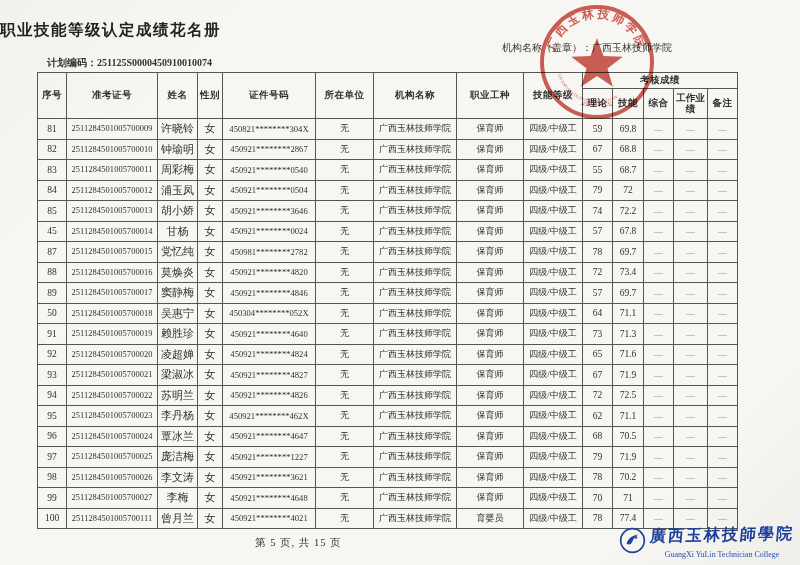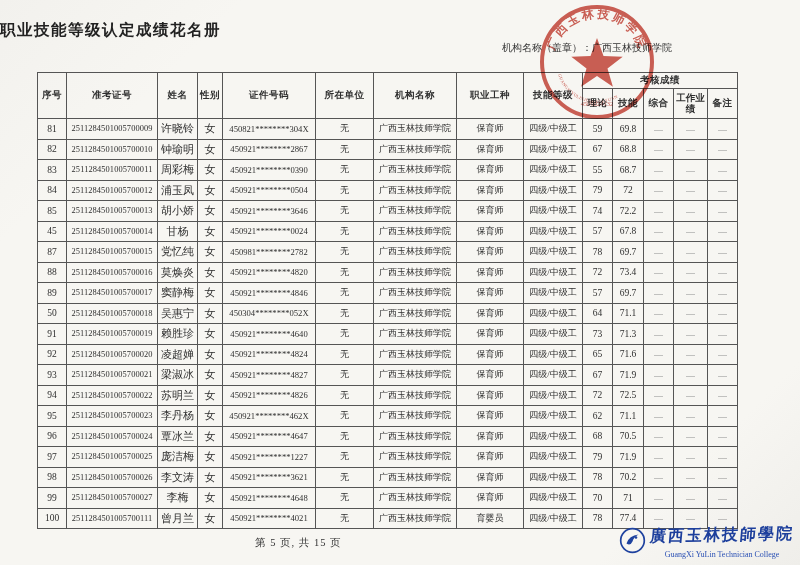--- a/index.html
+++ b/index.html
@@ -65,20 +65,21 @@
   }
   .logo-en{font-size:8px;color:#2a50b4;margin-top:8px;letter-spacing:0;}
 </style>
 </head>
 <body>
 
 <div class="page">
 
   <div class="doc-title">职业技能等级认定成绩花名册</div>
 
+  <div class="meta-line" id="plan-code"><span>计划编码：</span><span>251125S0000450910010074</span></div>
   <div class="meta-line" id="org-line">机构名称（盖章）：广西玉林技师学院</div>
 
   <table class="roster">
     <colgroup>
       <col style="width:29px">
         <col style="width:91px">
         <col style="width:40px">
         <col style="width:25px">
       <col style="width:93px">
         <col style="width:58px">
@@ -145,21 +146,21 @@
       <td class="c-dash">—</td>
       <td class="c-dash">—</td>
       <td class="c-dash">—</td>
     </tr>
 
     <tr>
       <td class="c-score">83</td>
       <td class="c-id">2511284501005700011</td>
       <td class="c-name">周彩梅</td>
       <td class="c-name">女</td>
-      <td class="c-cert">450921********0390</td>
+      <td class="c-cert">450921********0540</td>
       <td>无</td>
       <td>广西玉林技师学院</td>
       <td>保育师</td>
       <td>四级/中级工</td>
       <td class="c-score">55</td>
       <td class="c-score">68.7</td>
       <td class="c-dash">—</td>
       <td class="c-dash">—</td>
       <td class="c-dash">—</td>
     </tr>

